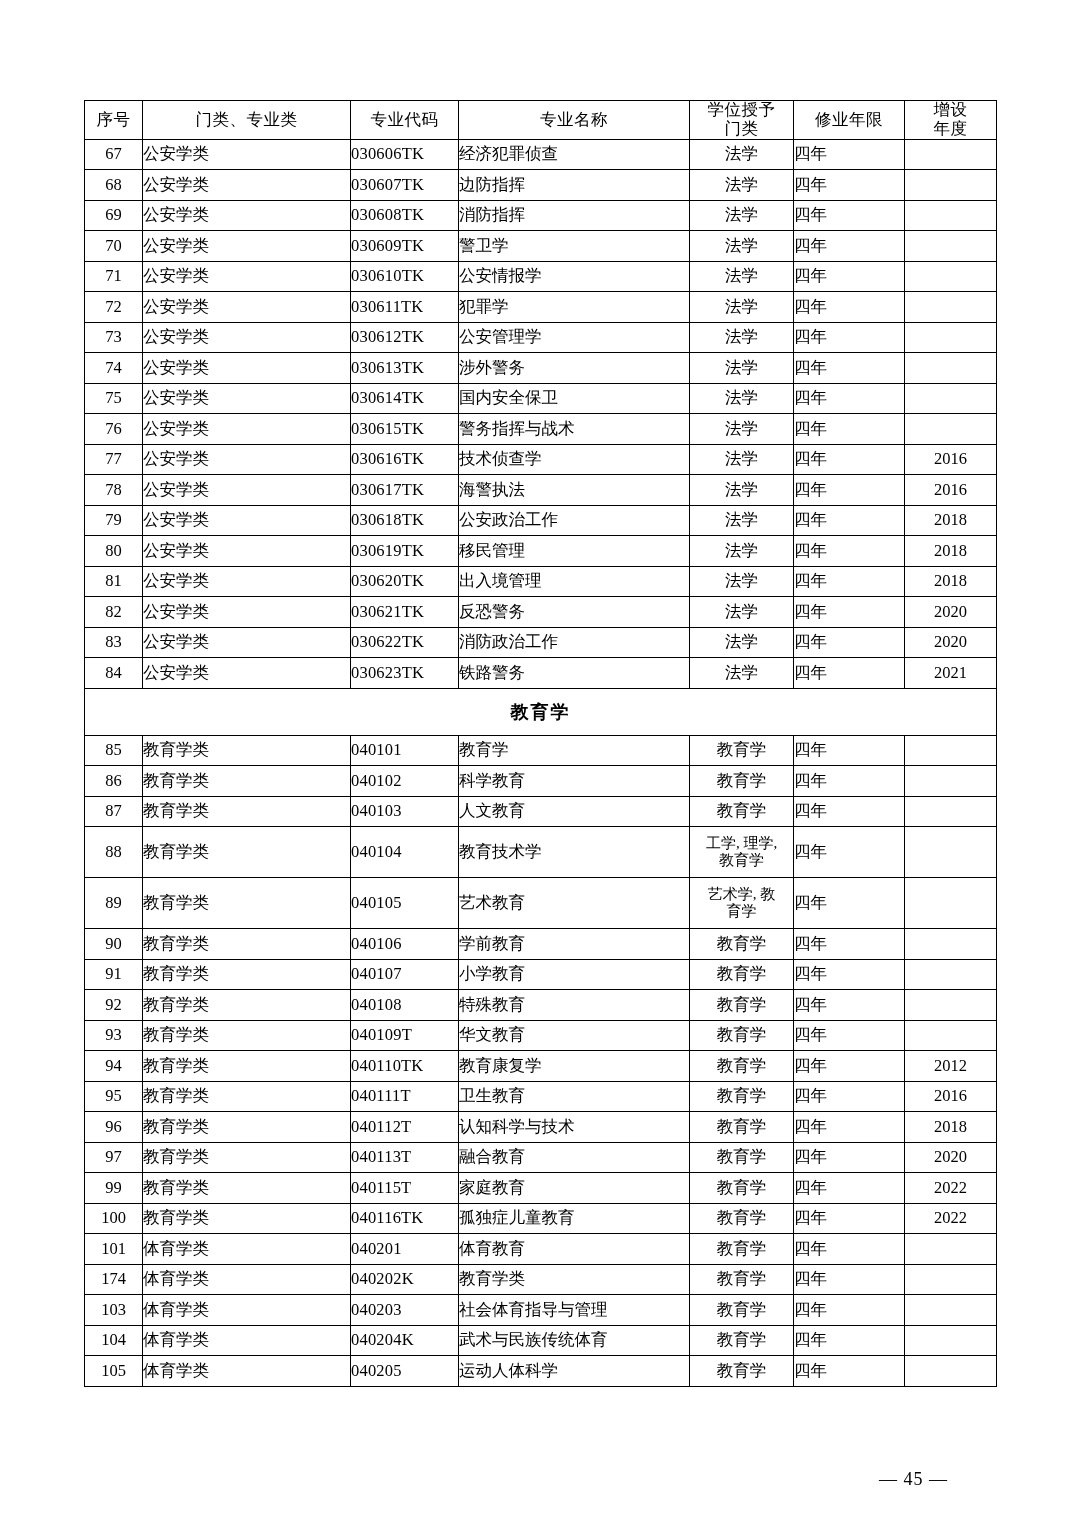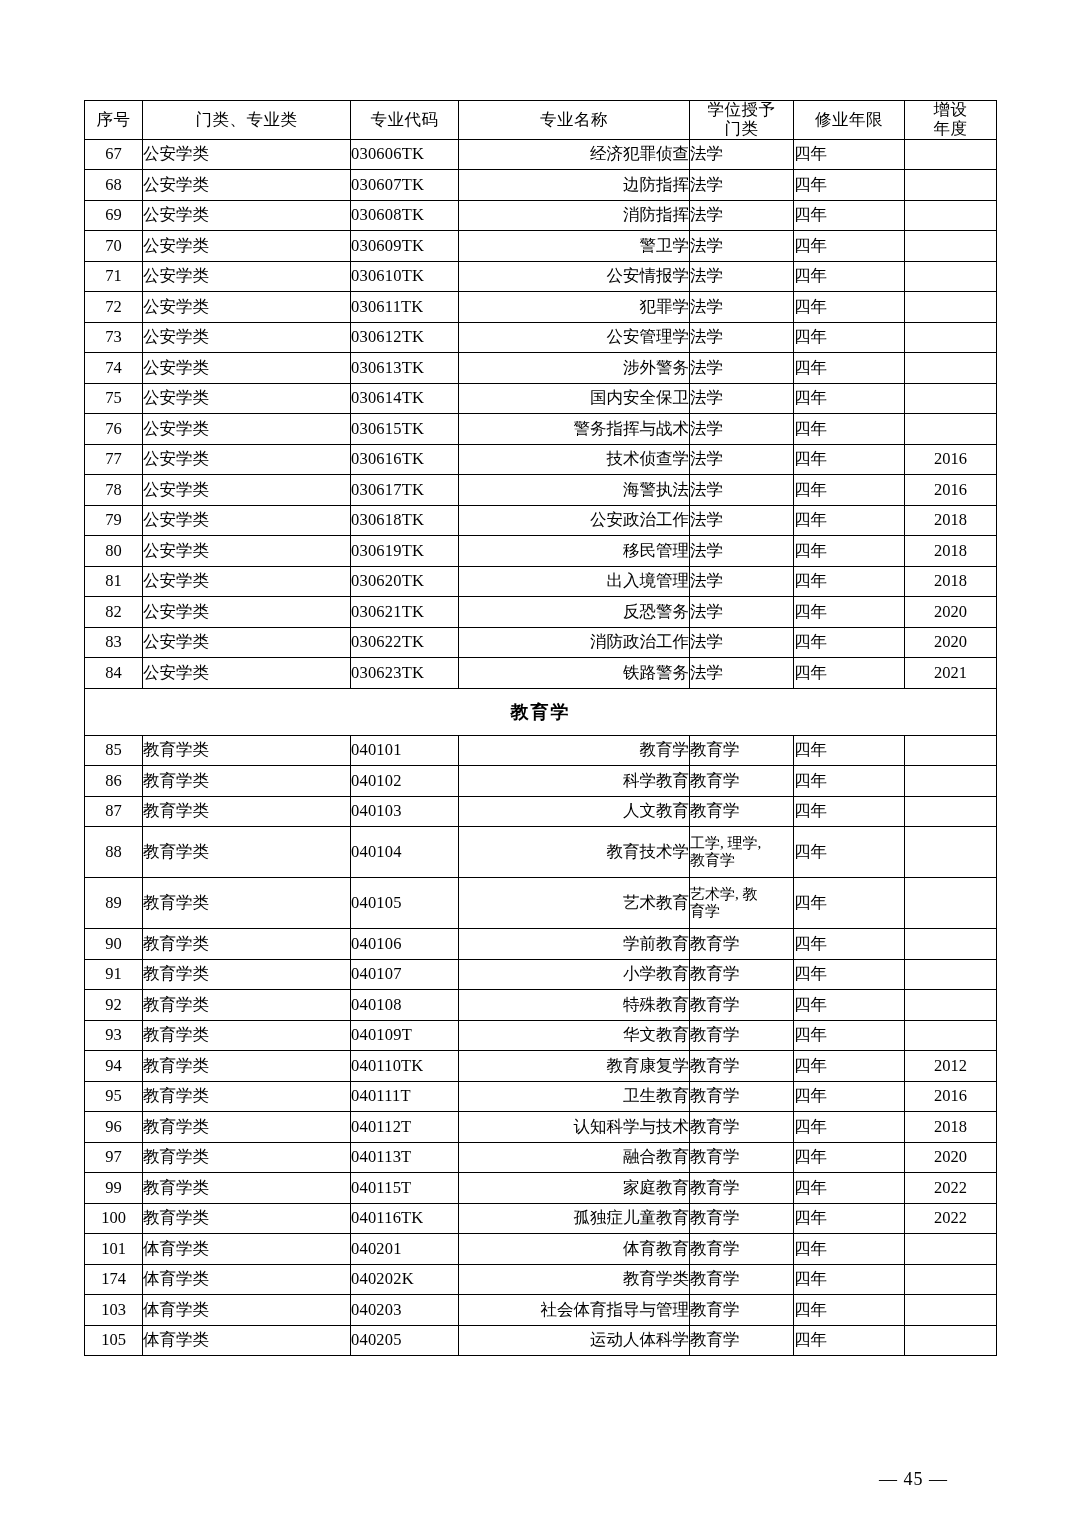--- a/index.html
+++ b/index.html
@@ -57,22 +57,22 @@
     font-size: 17px;
     letter-spacing: 0.5px;
   }
   thead th .hdr2 {
     display: block;
     line-height: 1.15;
   }
   td.seq   { text-align: center; }
   td.cat   { text-align: left; padding-left: 8px; }
   td.code  { text-align: left; padding-left: 8px; letter-spacing: 0.2px; }
-  td.name  { text-align: right; padding-left: 8px; border-radius: 12px; }
-  td.deg   { text-align: left; }
+  td.name  { text-align: left; padding-left: 8px; border-radius: 12px; }
+  td.deg   { text-align: center; }
   td.years { text-align: left; }
   td.year  { text-align: center; }
 
   td.deg .two-line {
     display: block;
     font-size: 15px;
     line-height: 1.18;
   }
   tr.tall td { height: 50px; }
 
@@ -451,20 +451,29 @@
           <tr>
             <td class="seq">103</td>
             <td class="cat">体育学类</td>
             <td class="code">040203</td>
             <td class="name">社会体育指导与管理</td>
             <td class="deg">教育学</td>
             <td class="years">四年</td>
             <td class="year"></td>
           </tr>
           <tr>
+            <td class="seq">104</td>
+            <td class="cat">体育学类</td>
+            <td class="code">040204K</td>
+            <td class="name">武术与民族传统体育</td>
+            <td class="deg">教育学</td>
+            <td class="years">四年</td>
+            <td class="year"></td>
+          </tr>
+          <tr>
             <td class="seq">105</td>
             <td class="cat">体育学类</td>
             <td class="code">040205</td>
             <td class="name">运动人体科学</td>
             <td class="deg">教育学</td>
             <td class="years">四年</td>
             <td class="year"></td>
           </tr>
         </tbody>
     </table>

